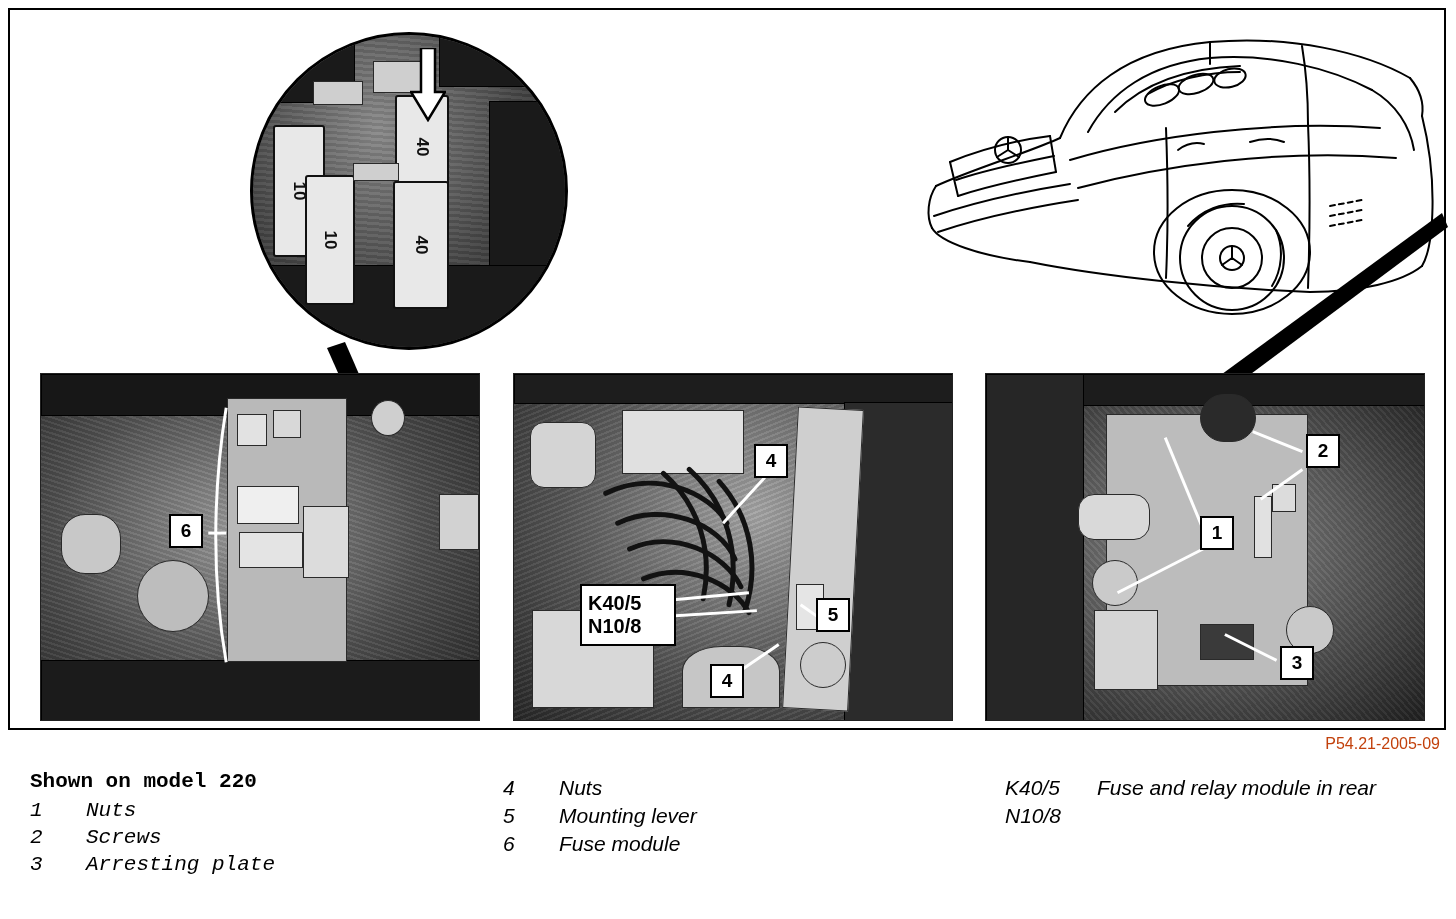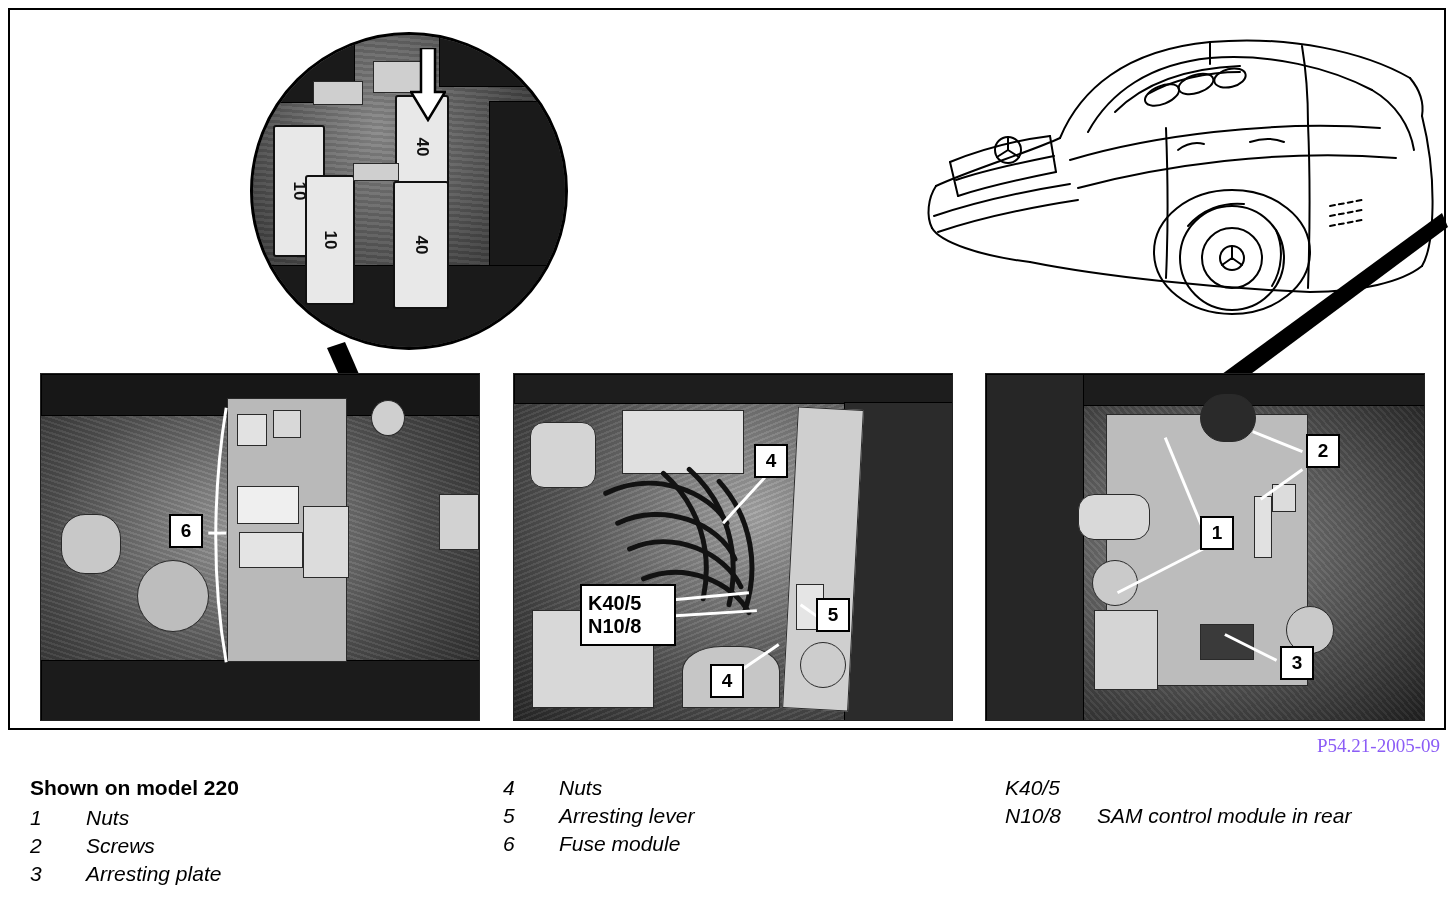--- a/index.html
+++ b/index.html
@@ -179,39 +179,39 @@
     width: 100%;
     height: 100%;
     pointer-events: none;
   }
 
   
   #figure-code {
     position: absolute;
     right: 16px;
     top: 735px;
-    font-size: 19px;
-    font-family: Liberation Serif, serif;
-    color: #8b5cf6;
+    font-size: 16px;
+    font-family: Liberation Sans, sans-serif;
+    color: #c2410c;
   }
 
   
   #legend {
     position: absolute;
     left: 0;
     top: 770px;
     width: 1456px;
     height: 150px;
   }
   .legend-col {
     position: absolute;
     font-size: 21px;
     font-family: "Liberation Sans", sans-serif;
   }
-  #legend-col-1 { left: 30px;  top: 6px; width: 440px; }
+  #legend-col-1 { left: 30px;  top: 0; width: 440px; font-family: Liberation Mono, monospace; }
   #legend-col-2 { left: 503px; top: 6px; width: 440px; }
   #legend-col-3 { left: 1005px; top: 6px; width: 440px; }
 
   .legend-title {
     font-weight: bold;
     font-size: 21px;
     margin-bottom: 6px;
     font-style: normal;
   }
   .legend-row {
@@ -454,31 +454,31 @@
     </div>
   </div>
 
   <div class="legend-col" id="legend-col-2">
     <div class="legend-row">
       <span class="legend-key">4</span>
       <span class="legend-val">Nuts</span>
     </div>
     <div class="legend-row">
       <span class="legend-key">5</span>
-      <span class="legend-val">Arresting lever</span>
+      <span class="legend-val">Mounting lever</span>
     </div>
     <div class="legend-row">
       <span class="legend-key">6</span>
       <span class="legend-val">Fuse module</span>
     </div>
   </div>
 
   <div class="legend-col" id="legend-col-3">
     <div class="legend-row">
       <span class="legend-key">K40/5</span>
+      <span class="legend-val">Fuse and relay module in rear</span>
     </div>
     <div class="legend-row">
       <span class="legend-key">N10/8</span>
-      <span class="legend-val">SAM control module in rear</span>
     </div>
   </div>
 
 </div>
 
 </body></html>

